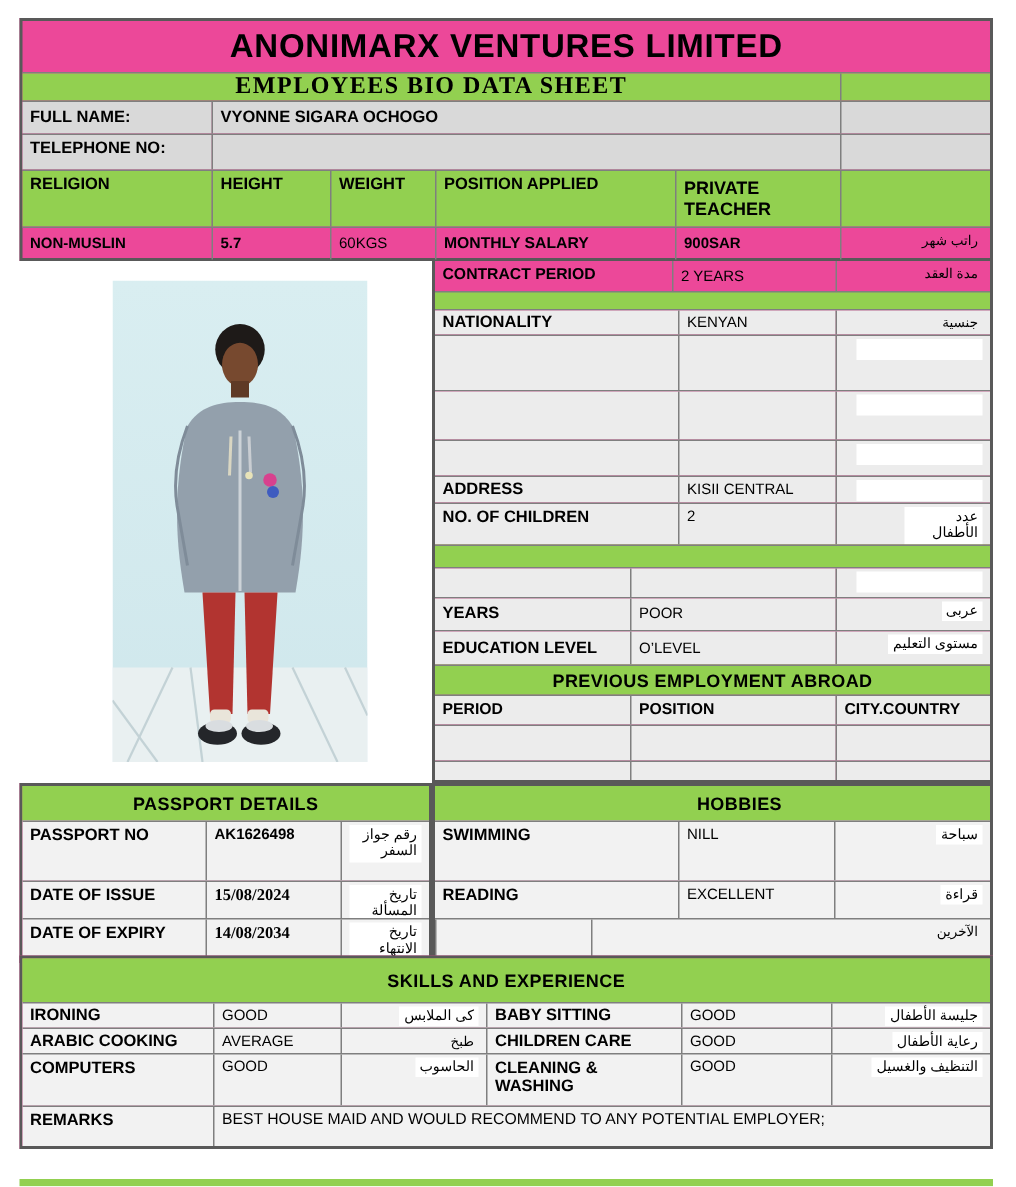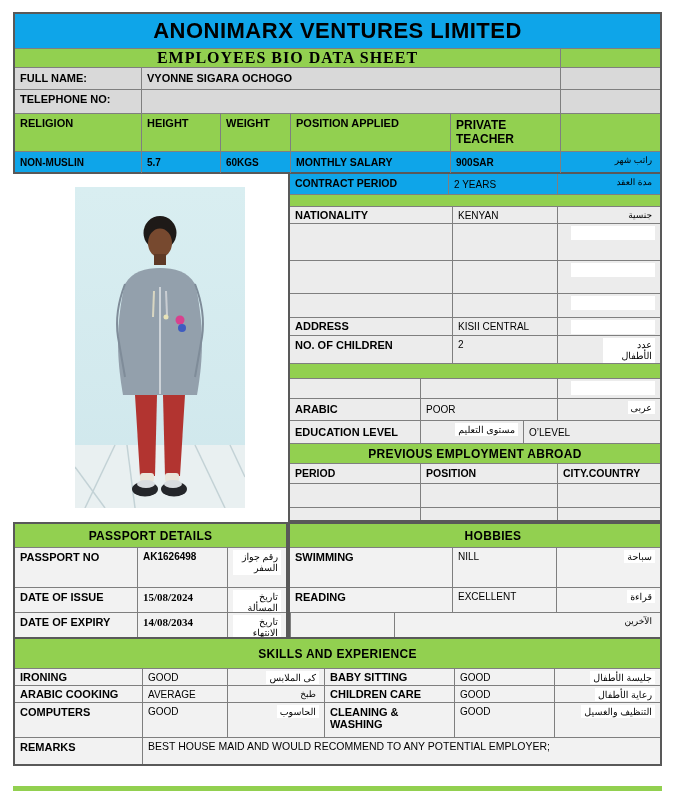--- a/index.html
+++ b/index.html
@@ -1,20 +1,20 @@
 <!DOCTYPE html>
 <html><head>
 <meta charset="utf-8">
 <style>
   html,body { margin:0; padding:0; background:#ffffff; }
   .page {
     position:relative; width:677px; height:791px; background:#ffffff;
     font-family:"Liberation Sans", sans-serif; color:#000; overflow:hidden;
   }
-  .sec { position:absolute; box-sizing:border-box; border:2px solid #595959; background:#0ea5e9; display:flex; flex-direction:column; }
+  .sec { position:absolute; box-sizing:border-box; border:2px solid #595959; background:#ec4899; display:flex; flex-direction:column; }
   .row { display:flex; box-sizing:border-box; border-top:1px solid #7f7f7f; flex:0 0 auto; }
   .row.first { border-top:none; }
   .cell { box-sizing:border-box; border-left:1px solid #7f7f7f; display:flex; align-items:center; padding:0 5px; overflow:hidden; }
   .cell.cfirst { border-left:none; }
   .green { background:#92D050; }
   .gray  { background:#D9D9D9; }
   .lgray { background:#ECECEC; }
   .rowfill { background:#F2F2F2; }
   .lbl { font-weight:bold; font-size:11px; line-height:1.1; }
   .lbl.sm { font-size:10.5px; }
@@ -56,21 +56,21 @@
       <div class="cell cfirst green lbl vtop" style="width:126px;">RELIGION</div>
       <div class="cell green lbl vtop" style="width:79px;">HEIGHT</div>
       <div class="cell green lbl vtop" style="width:70px;">WEIGHT</div>
       <div class="cell green lbl vtop" style="width:160px;">POSITION APPLIED</div>
       <div class="cell green lbl" style="width:110px; white-space:normal; font-size:12px;">PRIVATE TEACHER</div>
       <div class="cell green" style="flex:1;"></div>
     </div>
     <div class="row" style="height:22px;">
       <div class="cell cfirst val" style="width:126px; font-weight:bold;">NON-MUSLIN</div>
       <div class="cell val" style="width:79px; font-weight:bold;">5.7</div>
-      <div class="cell val" style="width:70px; font-weight:bold;">60KGS</div>
+      <div class="cell val" style="width:70px; font-weight:normal;">60KGS</div>
       <div class="cell lbl sm" style="width:160px;">MONTHLY SALARY</div>
       <div class="cell val" style="width:110px; font-weight:bold;">900SAR</div>
       <div class="cell ar" style="flex:1;">
           <span class="abox plain" dir="rtl">راتب شهر</span>
         </div>
     </div>
   </div>
 
   <div class="sec" style="top:174px; left:288px; width:374px; height:348px; border-top:none;">
     <div class="row first" style="height:20px;">
@@ -125,32 +125,32 @@
     </div>
     <div class="row green" style="height:15px;"></div>
     <div class="row" style="height:20px;">
       <div class="cell cfirst lgray" style="width:130px;"></div>
       <div class="cell lgray" style="width:137px;"></div>
       <div class="cell lgray ar" style="flex:1;">
           <span class="abox empty"></span>
         </div>
     </div>
     <div class="row" style="height:22px;">
-      <div class="cell cfirst lgray lbl" style="width:130px;">ARABIC</div>
+      <div class="cell cfirst lgray lbl" style="width:130px;">YEARS</div>
       <div class="cell lgray val" style="width:137px;">POOR</div>
       <div class="cell lgray ar" style="flex:1;">
           <span class="abox" dir="rtl">عربى</span>
         </div>
     </div>
     <div class="row" style="height:23px;">
       <div class="cell cfirst lgray lbl" style="width:130px;">EDUCATION LEVEL</div>
+      <div class="cell lgray val" style="width:137px;">O’LEVEL</div>
       <div class="cell lgray ar" style="flex:1;">
           <span class="abox" dir="rtl">مستوى التعليم</span>
         </div>
-      <div class="cell lgray val" style="width:137px;">O’LEVEL</div>
     </div>
     <div class="row green" style="height:20px;">
       <div class="cell cfirst green hdr" style="flex:1;">PREVIOUS EMPLOYMENT ABROAD</div>
     </div>
     <div class="row" style="height:20px;">
       <div class="cell cfirst lgray lbl sm" style="width:130px;">PERIOD</div>
       <div class="cell lgray lbl sm" style="width:137px;">POSITION</div>
       <div class="cell lgray lbl sm" style="flex:1;">CITY.COUNTRY</div>
     </div>
     <div class="row" style="height:24px;">

